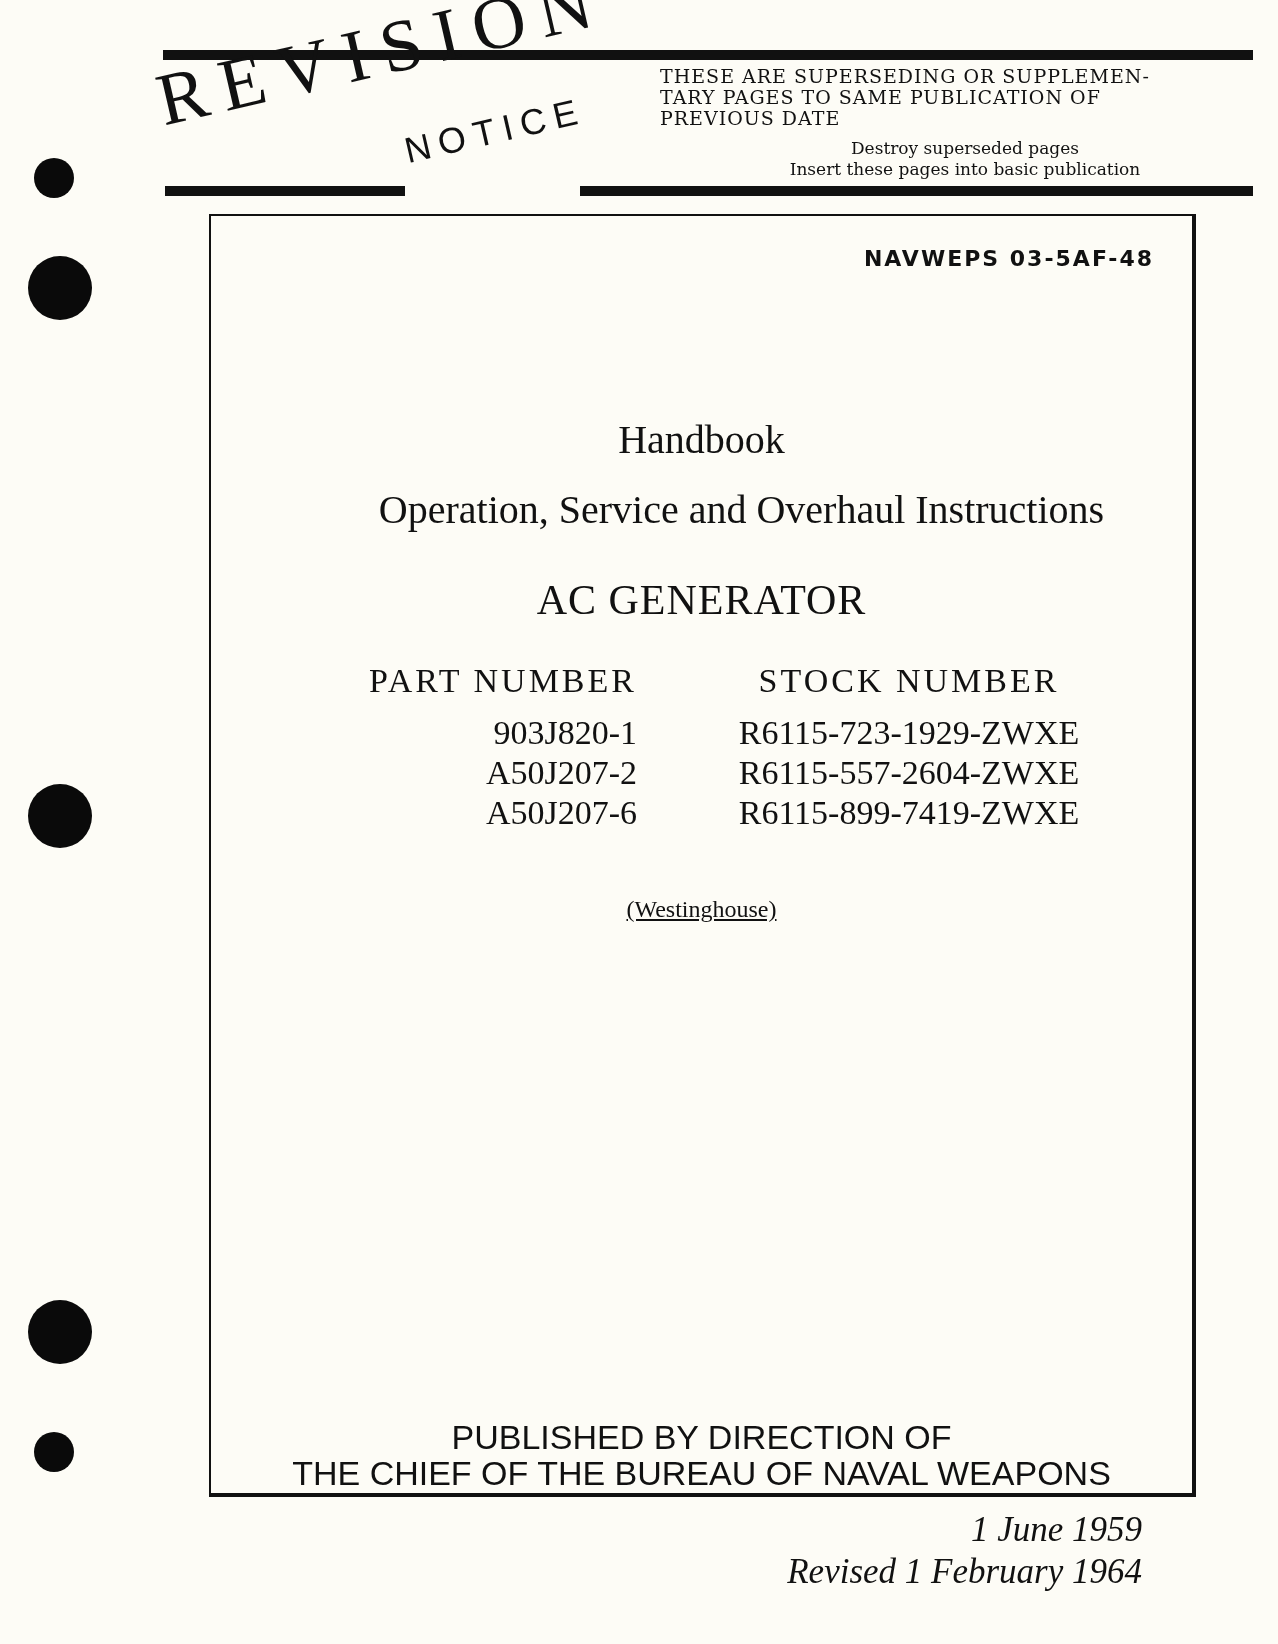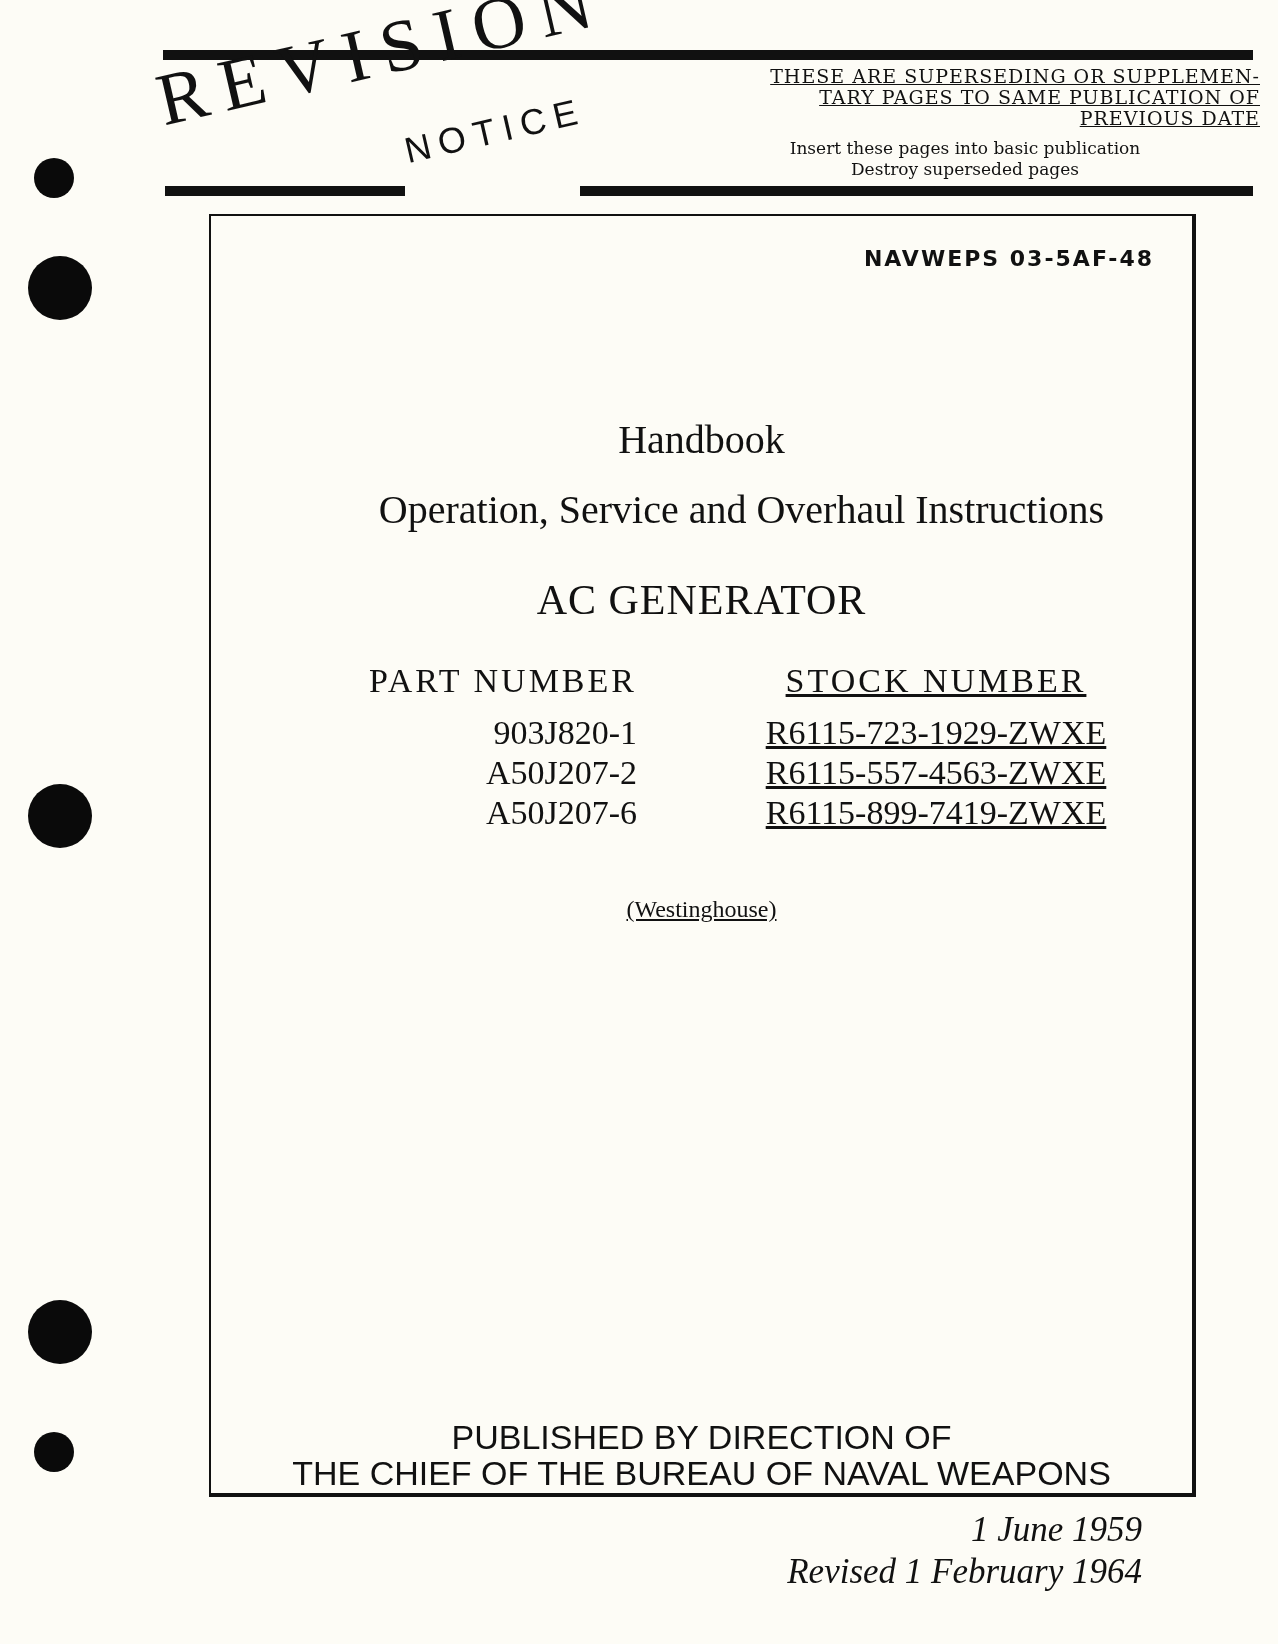--- a/index.html
+++ b/index.html
@@ -1,33 +1,33 @@
 <!DOCTYPE html>
 <html><head>
 <meta charset="utf-8">
 <style>
   html,body{margin:0;padding:0;}
   body{width:1278px;height:1644px;background:#fdfcf6;position:relative;overflow:hidden;font-family:"Liberation Serif",serif;color:#111;}
   .hole{position:absolute;background:#0a0a0a;border-radius:50%;}
   .bar{position:absolute;background:#111;}
   .rev-word{position:absolute;left:168px;top:40px;font-family:"Liberation Serif",serif;font-size:74px;letter-spacing:14px;transform:rotate(-13deg);transform-origin:left bottom;white-space:nowrap;}
   .notice-word{position:absolute;left:410px;top:140px;font-family:"Liberation Sans",sans-serif;font-size:36px;letter-spacing:8px;transform:rotate(-13deg);transform-origin:left bottom;white-space:nowrap;}
-  .supersede{position:absolute;left:660px;top:66px;width:600px;text-align:right;font-family:"DejaVu Serif",serif;font-size:19px;line-height:21px;letter-spacing:1px;text-decoration:underline;}
+  .supersede{position:absolute;left:660px;top:66px;width:600px;text-align:left;font-family:"DejaVu Serif",serif;font-size:19px;line-height:21px;letter-spacing:1px;}
   .insert{position:absolute;left:730px;top:138px;width:470px;text-align:center;font-family:"DejaVu Serif",serif;font-size:17px;line-height:21px;}
   .frame{position:absolute;left:209px;top:214px;width:987px;height:1283px;border:2px solid #111;border-right-width:4px;border-bottom-width:4px;box-sizing:border-box;padding-left:28px;}
   .navweps{position:absolute;right:38px;top:30px;font-family:"DejaVu Sans",sans-serif;font-weight:bold;font-size:22px;letter-spacing:2px;}
   .center{position:absolute;left:0;width:100%;text-align:center;}
   .handbook{top:200px;font-size:40px;}
   .ops{top:270px;font-size:40px;margin-left:40px;}
   .acgen{top:360px;font-size:42px;letter-spacing:1px;}
   .cols{position:absolute;top:445px;left:0;width:100%;}
   .col{position:absolute;text-align:center;font-size:34px;line-height:40px;}
   .col .hdr{letter-spacing:3px;margin-bottom:12px;}
   .col.part{left:116px;width:310px;text-align:right;}
-  .col.stock{left:505px;width:440px;text-decoration:underline;}
+  .col.stock{left:478px;width:440px;}
   .west{top:680px;font-size:24px;text-decoration:underline;}
   .pub{top:1203px;font-family:"Liberation Sans",sans-serif;font-size:34px;line-height:36px;}
   .date{position:absolute;right:136px;font-style:italic;font-weight:normal;font-size:35px;}
 </style>
 </head>
 <body>
 
 <div class="hole" style="left:34px;top:158px;width:40px;height:40px;"></div>
 <div class="hole" style="left:28px;top:256px;width:64px;height:64px;"></div>
 <div class="hole" style="left:28px;top:784px;width:64px;height:64px;"></div>
@@ -39,42 +39,42 @@
   <div class="bar" style="left:165px;top:186px;width:240px;height:10px;"></div>
   <div class="bar" style="left:580px;top:186px;width:673px;height:10px;"></div>
   <div class="rev-word" style="top:58px;">REVISION</div>
   <div class="notice-word" style="top:130px;">NOTICE</div>
   <div class="supersede">
     <div>THESE ARE SUPERSEDING OR SUPPLEMEN-</div>
     <div>TARY PAGES TO SAME PUBLICATION OF</div>
     <div>PREVIOUS DATE</div>
   </div>
   <div class="insert">
+    <div>Destroy superseded pages</div>
     <div>Insert these pages into basic publication</div>
-    <div>Destroy superseded pages</div>
   </div>
 </div>
 
 <div class="frame">
   <div class="navweps">NAVWEPS 03-5AF-48</div>
   <div class="center handbook">Handbook</div>
   <div class="center ops">Operation, Service and Overhaul Instructions</div>
   <div class="center acgen">AC GENERATOR</div>
 
   <div class="cols">
     <div class="col part">
       <div class="hdr">PART NUMBER</div>
       <div>903J820-1</div>
       <div>A50J207-2</div>
       <div>A50J207-6</div>
     </div>
     <div class="col stock">
       <div class="hdr">STOCK NUMBER</div>
       <div>R6115-723-1929-ZWXE</div>
-      <div>R6115-557-4563-ZWXE</div>
+      <div>R6115-557-2604-ZWXE</div>
       <div>R6115-899-7419-ZWXE</div>
     </div>
   </div>
 
   <div class="center west">(Westinghouse)</div>
 
   <div class="center pub">
     <div>PUBLISHED BY DIRECTION OF</div>
     <div>THE CHIEF OF THE BUREAU OF NAVAL WEAPONS</div>
   </div>

